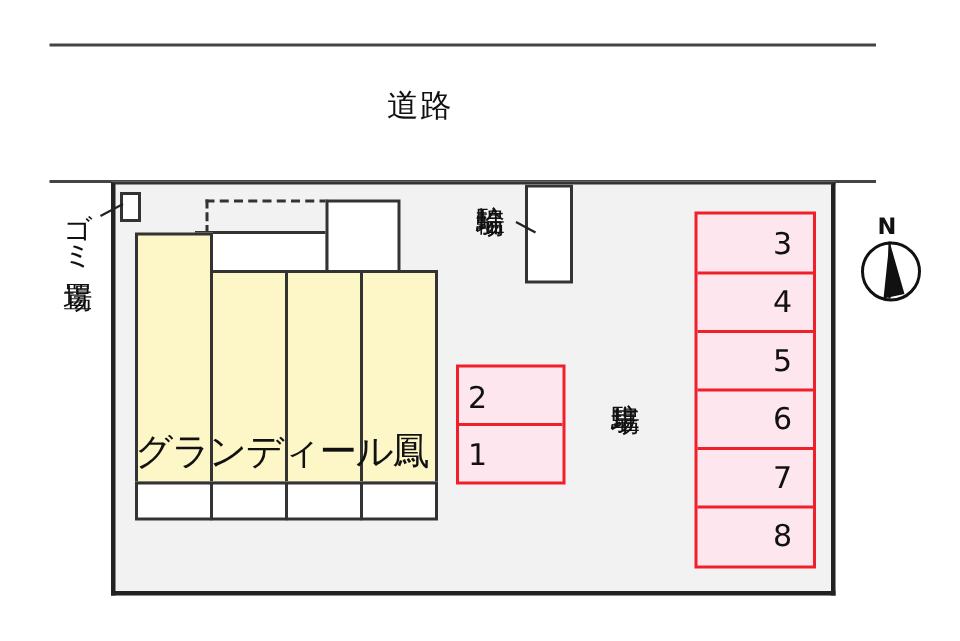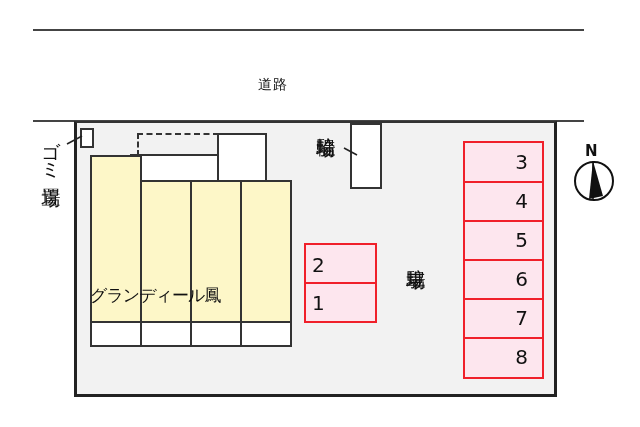--- a/index.html
+++ b/index.html
@@ -4,27 +4,27 @@
 <style>
   html, body { margin:0; padding:0; background:#ffffff; }
   body { width:640px; height:427px; position:relative; overflow:hidden;
          font-family:"DejaVu Sans","Liberation Sans",sans-serif; color:#111; }
   .abs { position:absolute; box-sizing:border-box; }
   .hline { position:absolute; height:2px; background:#444; }
   .lot { left:74px; top:121px; width:483px; height:276px; background:#f2f2f2;
          border:3px solid #222; border-top:2px solid #333; }
   .vtext { position:absolute; writing-mode:vertical-rl; text-orientation:upright;
            font-size:19px; line-height:22px; letter-spacing:1px; color:#111; }
-  .road-label { left:258px; top:76px; font-size:14px; letter-spacing:1px; }
+  .road-label { left:258px; top:56px; font-size:21px; letter-spacing:1px; }
   .white-box { background:#fff; border:2px solid #333; }
   .dashed-box { border:2px dashed #333; border-right:none; background:transparent; }
   .yellow { background:#fdf7c8; border:2px solid #333; }
   .bottom-cell { background:#fff; border:2px solid #333; }
   .building-name { position:absolute; left:90px; top:284px; width:205px;
-                   font-size:17px; white-space:nowrap; letter-spacing:-1px; }
+                   font-size:25px; white-space:nowrap; letter-spacing:-1px; }
   .pk-group { border:2px solid #f0202a; background:#fde6ee; }
   .pk-slot { position:absolute; left:0; width:100%; border-bottom:2px solid #f0202a;
              box-sizing:border-box; font-size:20px; color:#111; }
   .pk-slot.last { border-bottom:none; }
   .compass { left:572px; top:145px; width:44px; height:60px; }
 </style>
 </head>
 <body>
 
 <div class="hline" style="left:33px; top:29px; width:551px;"></div>

